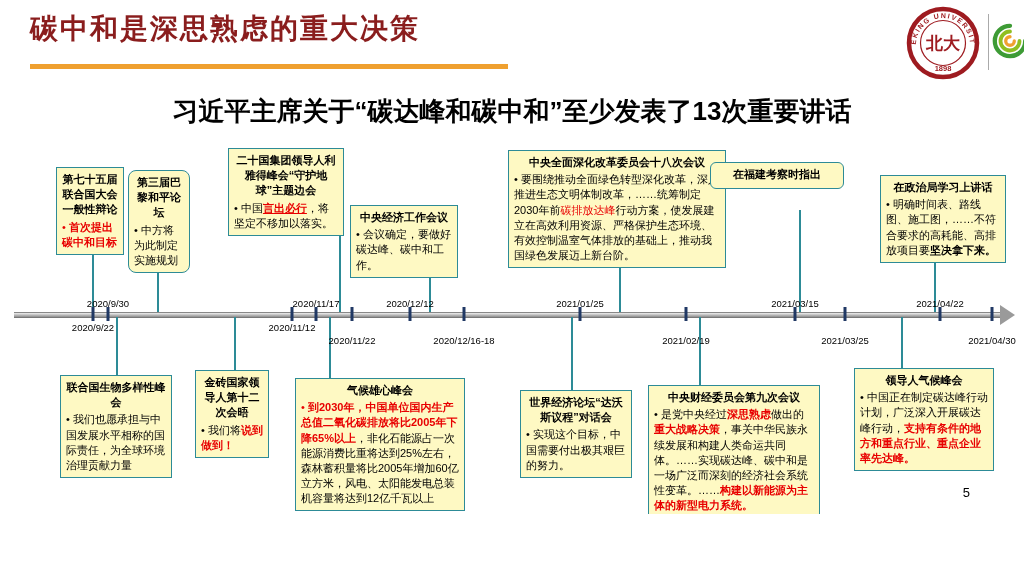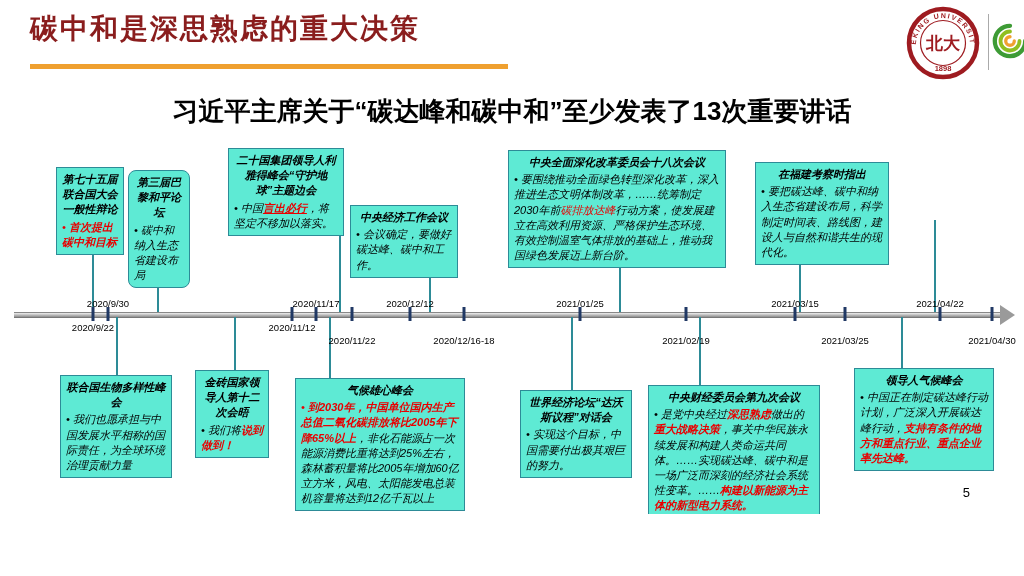--- a/index.html
+++ b/index.html
@@ -32,22 +32,22 @@
   .tick { position: absolute; top: 307px; width: 3px; height: 14px; background: var(--tick_color);
           transform: translateX(-50%); z-index: 3; }
   .tl-date { position: absolute; transform: translateX(-50%); font-size: 9.5px; color: #000;
              white-space: nowrap; z-index: 3; }
   .tl-date.above  { top: 298px; }
   .tl-date.below1 { top: 322px; }
   .tl-date.below2 { top: 335px; }
 
   .conn { position: absolute; width: 2px; background: var(--box_border); z-index: 1; }
 
-  .box { position: absolute; background: #5eead4; border: 1.6px solid var(--box_border);
-         padding: 4px 5px; z-index: 2; font-size: 11px; line-height: 1.38; font-style: italic; }
+  .box { position: absolute; background: #fef9c3; border: 1.6px solid var(--box_border);
+         padding: 4px 5px; z-index: 2; font-size: 11px; line-height: 1.38; }
   .box-title { font-weight: bold; text-align: center; color: #000; margin-bottom: 2px; }
   .box-body { color: #000; text-align: left; }
 
   .page-number { position: absolute; right: 54px; bottom: 14px; font-size: 13px; color: #000; }
 </style>
 </head>
 <body>
 
 <div class="slide">
 
@@ -117,37 +117,40 @@
   <div class="conn" style="left:571px; top:317px; height:85px"></div>
   <div class="conn" style="left:699px; top:317px; height:80px"></div>
   <div class="conn" style="left:901px; top:317px; height:73px"></div>
 
   <div class="box" style="left:56px; top:167px; width:68px;">
     <div class="box-title">第七十五届联合国大会一般性辩论</div>
     <div class="box-body"><span style="color: rgb(232, 0, 0);">• </span><span style="color: rgb(232, 0, 0); font-weight: bold; margin-top: 20px;">首次提出碳中和目标</span></div>
   </div>
   <div class="box" style="left:128px; top:170px; width:62px;border-radius:8px;">
     <div class="box-title">第三届巴黎和平论坛</div>
-    <div class="box-body"><span>• </span><span>碳中和纳入生态省建设布局</span></div>
+    <div class="box-body"><span>• </span><span>中方将为此制定实施规划</span></div>
   </div>
   <div class="box" style="left:228px; top:148px; width:116px;">
     <div class="box-title">二十国集团领导人利雅得峰会“守护地球”主题边会</div>
     <div class="box-body"><span>• </span><span>中国</span><span style="color: rgb(232, 0, 0); font-weight: bold; text-decoration: underline;">言出必行</span><span>，将坚定不移加以落实。</span></div>
   </div>
   <div class="box" style="left:350px; top:205px; width:108px;">
     <div class="box-title">中央经济工作会议</div>
     <div class="box-body"><span>• </span><span>会议确定，要做好碳达峰、碳中和工作。</span></div>
   </div>
   <div class="box" style="left:508px; top:150px; width:218px;">
     <div class="box-title">中央全面深化改革委员会十八次会议</div>
     <div class="box-body"><span>• </span><span>要围绕推动全面绿色转型深化改革，深入推进生态文明体制改革，……统筹制定2030年前</span><span style="color: rgb(232, 0, 0);">碳排放达峰</span><span>行动方案，使发展建立在高效利用资源、严格保护生态环境、有效控制温室气体排放的基础上，推动我国绿色发展迈上新台阶。</span></div>
   </div>
-  <div class="box" style="left:755px; top:162px; width:134px;">
+  <div class="box" style="left:710px; top:162px; width:134px;border-radius:6px;">
     <div class="box-title">在福建考察时指出</div>
-    <div class="box-body"><span>• </span><span>要把碳达峰、碳中和纳入生态省建设布局，科学制定时间表、路线图，建设人与自然和谐共生的现代化。</span></div>
+  </div>
+  <div class="box" style="left:880px; top:175px; width:126px;">
+    <div class="box-title">在政治局学习上讲话</div>
+    <div class="box-body"><span>• </span><span>明确时间表、路线图、施工图，……不符合要求的高耗能、高排放项目要</span><span style="font-weight: bold;">坚决拿下来。</span></div>
   </div>
 
   <div class="box" style="left:60px; top:375px; width:112px;">
     <div class="box-title">联合国生物多样性峰会</div>
     <div class="box-body"><span>• </span><span>我们也愿承担与中国发展水平相称的国际责任，为全球环境治理贡献力量</span></div>
   </div>
   <div class="box" style="left:195px; top:370px; width:74px;">
     <div class="box-title">金砖国家领导人第十二次会晤</div>
     <div class="box-body"><span>• </span><span>我们将</span><span style="color: rgb(232, 0, 0); font-weight: bold;">说到做到！</span></div>
   </div>

